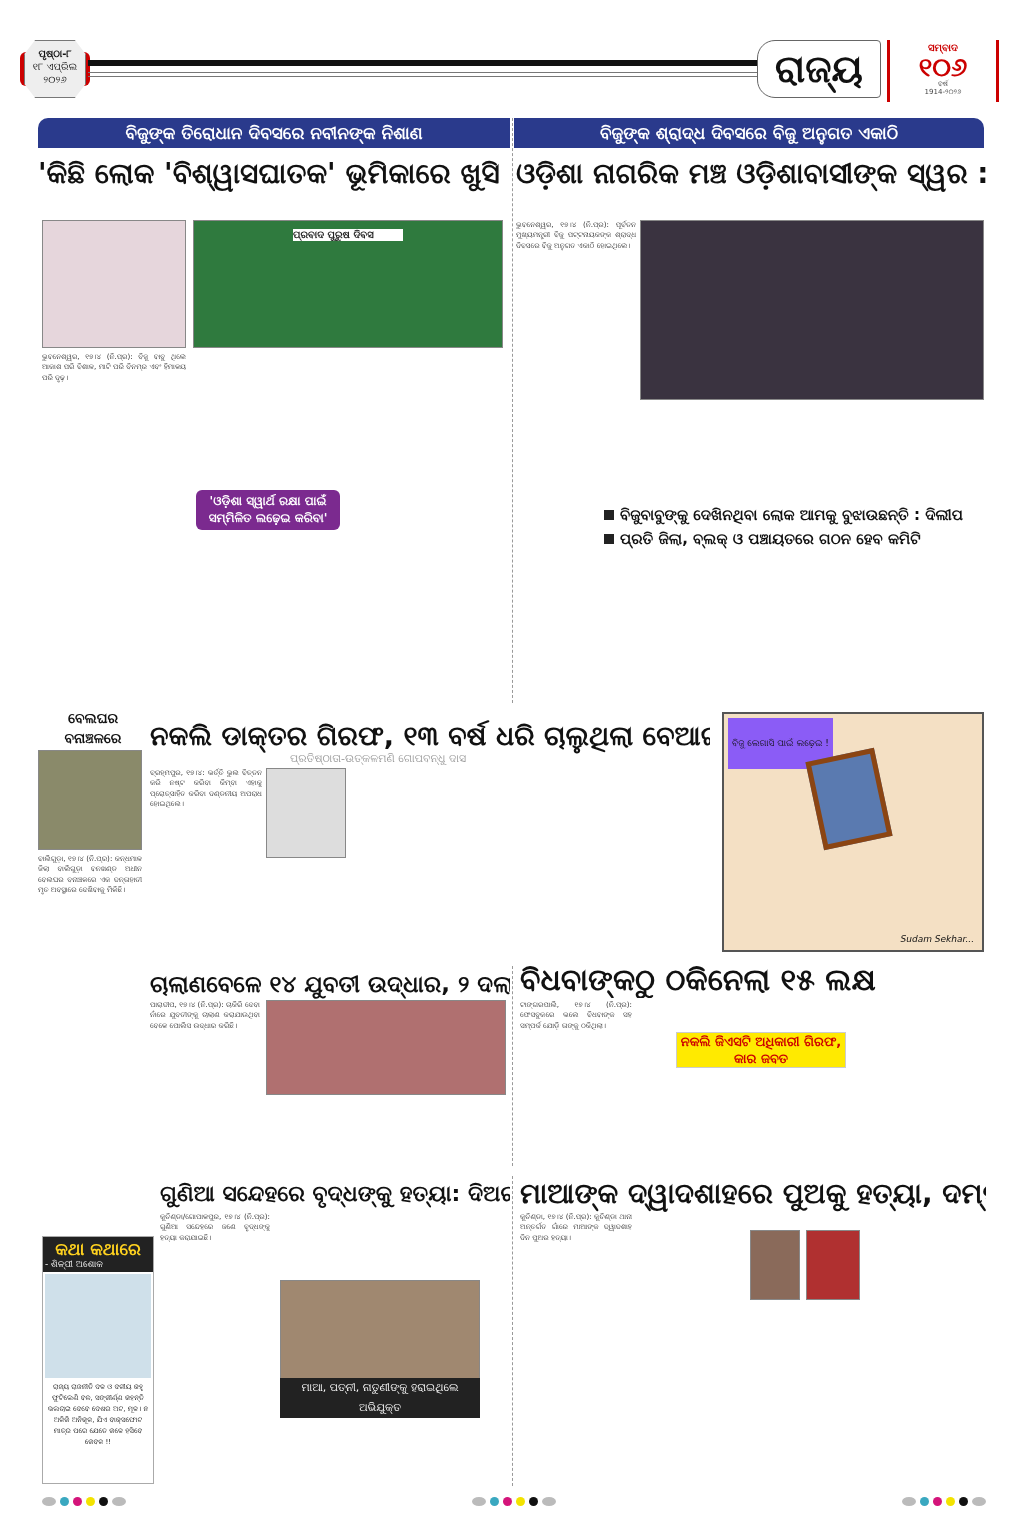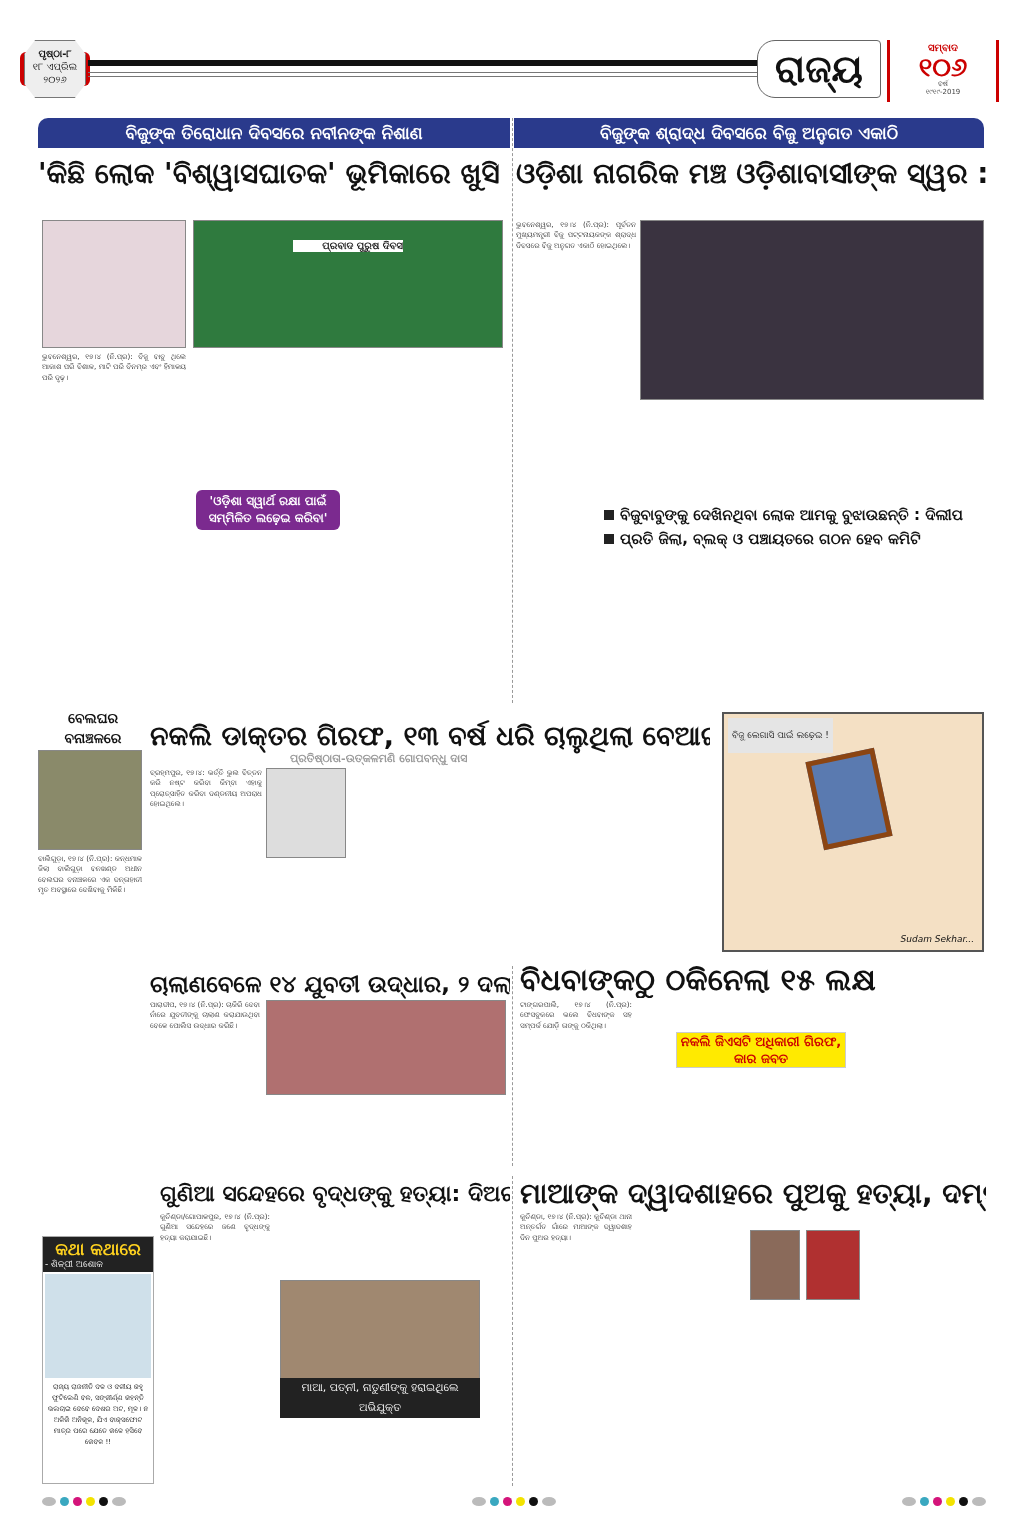--- a/index.html
+++ b/index.html
@@ -43,34 +43,34 @@
     <div>୨୦୨୬</div>
   </div>
   <div class="abs rule1" style="width:670px"></div>
   <div class="abs rule2" style="width:670px"></div>
   <div class="abs rule3" style="width:670px"></div>
   <div class="abs section">ରାଜ୍ୟ</div>
   <div class="abs logo">
     <div class="l1">ସମ୍ବାଦ</div>
     <div class="l2">୧୦୬</div>
     <div class="l3">ବର୍ଷ</div>
-    <div class="l3">୧୯୧୯-2019</div>
+    <div class="l3">1914-୨୦୨୬</div>
   </div>
 </div>
 
 <div class="abs kicker" style="left:38px;width:472px;border-radius:10px 0 0 0">ବିଜୁଙ୍କ ତିରୋଧାନ ଦିବସରେ ନବୀନଙ୍କ ନିଶାଣ</div>
 <div class="abs kicker" style="left:514px;width:470px;border-radius:0 10px 0 0">ବିଜୁଙ୍କ ଶ୍ରାଦ୍ଧ ଦିବସରେ ବିଜୁ ଅନୁଗତ ଏକାଠି</div>
 
 <div class="abs hl" style="left:38px;top:156px;width:472px">'କିଛି ଲୋକ 'ବିଶ୍ୱାସଘାତକ' ଭୂମିକାରେ ଖୁସି ହୁଅନ୍ତି'</div>
 <div class="abs vsep" style="left:512px;top:118px;height:585px"></div>
 <div class="abs hl" style="left:516px;top:156px;width:470px">ଓଡ଼ିଶା ନାଗରିକ ମଞ୍ଚ ଓଡ଼ିଶାବାସୀଙ୍କ ସ୍ୱର : ବିଜୟ</div>
 
 <div class="abs photo" style="left:42px;top:220px;width:144px;height:128px;background:#e6d6dc"></div>
 <div class="abs photo" style="left:193px;top:220px;width:310px;height:128px;background:#2f7a3e">
-  <div style="background:#fff;width:110px;margin:19px auto;text-align:right;font-size:10px;font-weight:bold;color:#222">ପ୍ରବାଦ ପୁରୁଷ ଦିବସ</div>
+  <div style="background:#fff;width:110px;margin:8px auto;text-align:left;font-size:10px;font-weight:bold;color:#222">ପ୍ରବାଦ ପୁରୁଷ ଦିବସ</div>
 </div>
 
 <div class="abs col" style="left:42px;top:352px;width:144px;height:350px">
   <span>ଭୁବନେଶ୍ୱର, ୧୭।୪ (ନି.ପ୍ର): ବିଜୁ ବାବୁ ଥିଲେ ଆକାଶ ପରି ବିଶାଳ, ମାଟି ପରି ବିନମ୍ର ଏବଂ ହିମାଳୟ ପରି ଦୃଢ଼।</span>
 </div>
 <div class="abs col" style="left:192px;top:352px;width:150px;height:140px"></div>
 <div class="abs box-purple" style="left:196px;top:490px;width:144px">'ଓଡ଼ିଶା ସ୍ୱାର୍ଥ ରକ୍ଷା ପାଇଁ ସମ୍ମିଳିତ ଲଢ଼େଇ କରିବା'</div>
 <div class="abs col" style="left:192px;top:530px;width:150px;height:172px"></div>
 <div class="abs col" style="left:348px;top:352px;width:160px;height:350px"></div>
 
@@ -85,30 +85,30 @@
 <div class="abs bullet" style="left:604px;top:530px"><span class="sq"></span><span>ପ୍ରତି ଜିଲା, ବ୍ଲକ୍ ଓ ପଞ୍ଚାୟତରେ ଗଠନ ହେବ କମିଟି</span></div>
 <div class="abs col" style="left:596px;top:556px;width:290px;height:148px"></div>
 
 <div class="abs" style="left:38px;top:708px;width:110px;font-size:14px;font-weight:bold;text-align:center;line-height:20px">ବେଲଘର ବନାଞ୍ଚଳରେ ଦନ୍ତାହାତୀ ମୃତ</div>
 <div class="abs photo" style="left:38px;top:750px;width:104px;height:100px;background:#8a8a6a"></div>
 <div class="abs col" style="left:38px;top:854px;width:104px;height:320px">
   <span>ବାଲିଗୁଡ଼ା, ୧୭।୪ (ନି.ପ୍ର): କନ୍ଧମାଳ ଜିଲା ବାଲିଗୁଡ଼ା ବନଖଣ୍ଡ ଅଧୀନ ବେଲଘର ବନାଞ୍ଚଳରେ ଏକ ଦନ୍ତାହାତୀ ମୃତ ଅବସ୍ଥାରେ ଦେଖିବାକୁ ମିଳିଛି।</span>
 </div>
 
 <div class="abs hl" style="left:150px;top:718px;width:560px;font-size:27px">ନକଲି ଡାକ୍ତର ଗିରଫ, ୧୩ ବର୍ଷ ଧରି ଚାଲୁଥିଲା ବେଆଇନ କ୍ଲିନିକ</div>
-<div class="abs" style="left:290px;top:752px;font-size:11px;color:#999;font-weight:bold">ପ୍ରତିଷ୍ଠାତା-ଉତ୍କଳମଣି ଗୋପବନ୍ଧୁ ଦାସ</div>
+<div class="abs" style="left:290px;top:752px;font-size:11px;color:#999;font-weight:normal">ପ୍ରତିଷ୍ଠାତା-ଉତ୍କଳମଣି ଗୋପବନ୍ଧୁ ଦାସ</div>
 <div class="abs col" style="left:150px;top:768px;width:112px;height:185px">
   <span>ବ୍ରହ୍ମପୁର, ୧୭।୪: ଭର୍ତ୍ତି ଭୁଲ ବିତ୍ତନ କରି ନଷ୍ଟ କରିବା କିମ୍ବା ଏହାକୁ ପ୍ରୋତ୍ସାହିତ କରିବା ଦଣ୍ଡନୀୟ ଅପରାଧ ହୋଇଥିଲେ।</span>
 </div>
 <div class="abs photo" style="left:266px;top:768px;width:80px;height:90px;background:#ddd"></div>
 <div class="abs col" style="left:350px;top:768px;width:112px;height:185px"></div>
 <div class="abs col" style="left:470px;top:768px;width:240px;height:185px"></div>
 
 <div class="abs cartoon" style="left:722px;top:712px;width:262px;height:240px">
-  <div style="background:#e5e5e5;font-size:9px;padding:12px 4px;display:inline-block;margin:4px">ବିଜୁ ଲେଗାସି ପାଇଁ ଲଢ଼େଇ !</div>
+  <div style="background:#8b5cf6;font-size:9px;padding:20px 4px;display:inline-block;margin:4px">ବିଜୁ ଲେଗାସି ପାଇଁ ଲଢ଼େଇ !</div>
   <div class="abs" style="left:90px;top:40px;width:70px;height:90px;border:5px solid #8b4513;background:#5a7ab0;transform:rotate(-12deg)"></div>
   <div class="abs" style="right:8px;bottom:6px;font-size:9px;font-style:italic">Sudam Sekhar...</div>
 </div>
 
 <div class="abs hl" style="left:150px;top:966px;width:360px;font-size:23px">ଚାଲାଣବେଳେ ୧୪ ଯୁବତୀ ଉଦ୍ଧାର, ୨ ଦଲାଲ ଅଟକ</div>
 <div class="abs col" style="left:150px;top:1000px;width:110px;height:165px">
   <span>ପାରାଦୀପ, ୧୭।୪ (ନି.ପ୍ର): ଚାକିରି ଦେବା ନାଁରେ ଯୁବତୀଙ୍କୁ ଚାଲାଣ କରାଯାଉଥିବା ବେଳେ ପୋଲିସ ଉଦ୍ଧାର କରିଛି।</span>
 </div>
 <div class="abs photo" style="left:266px;top:1000px;width:240px;height:95px;background:#b07070"></div>
 <div class="abs col" style="left:266px;top:1098px;width:240px;height:68px"></div>

